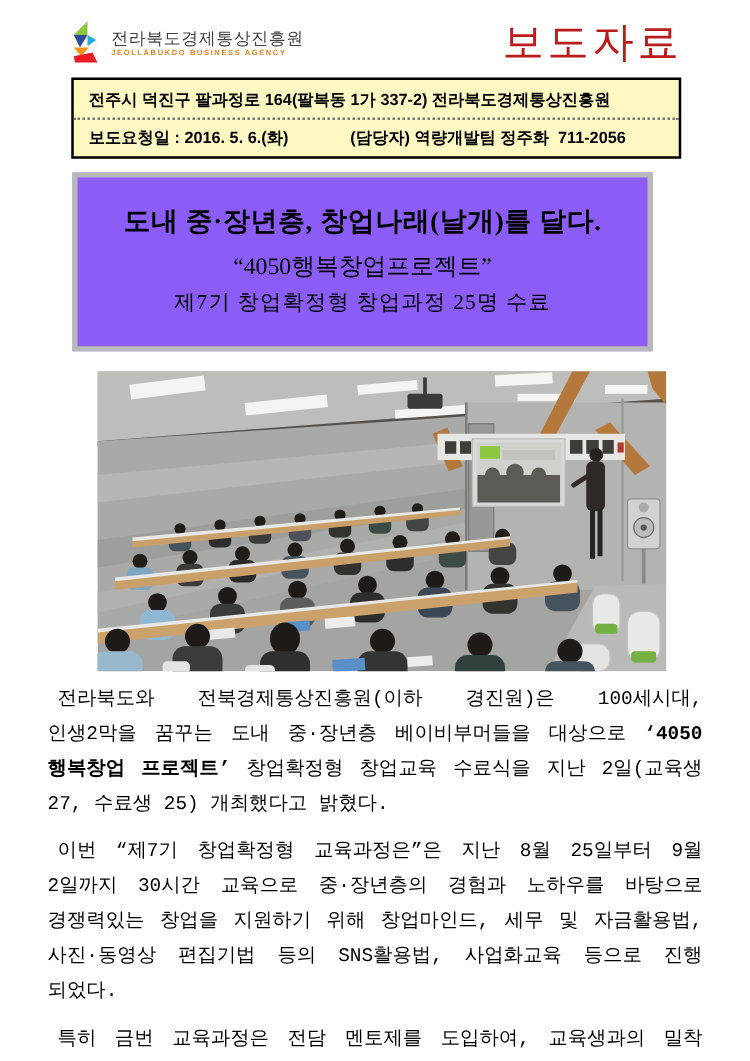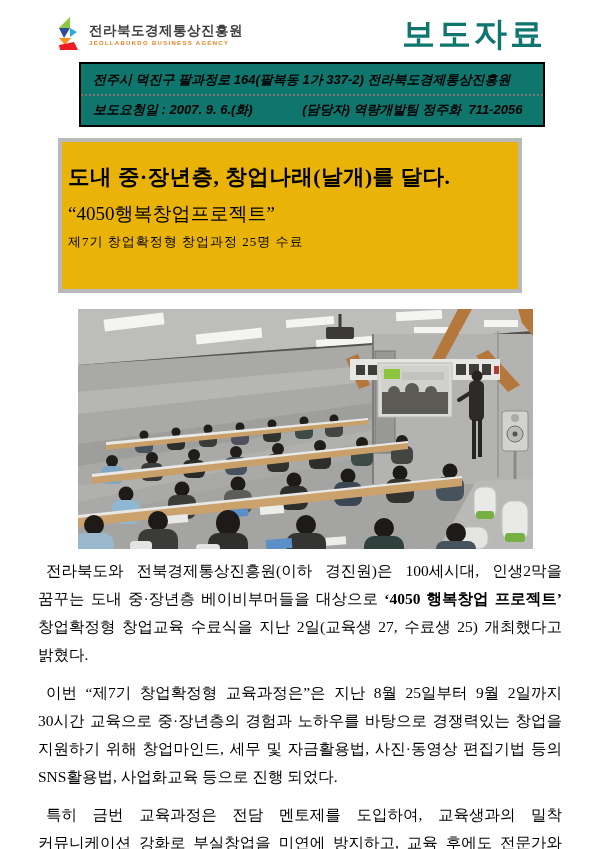--- a/index.html
+++ b/index.html
@@ -11,51 +11,51 @@
   .page { position:relative; width:600px; height:849px; overflow:hidden; background:#fff; }
 
   
   .masthead {
     display:flex; justify-content:space-between; align-items:flex-start;
     padding:16px 54px 0 57px; height:62px;
   }
   .logo { display:flex; align-items:center; gap:6px; }
   .logo-mark { width:26px; height:36px; flex:0 0 auto; }
   .logo-text { display:flex; flex-direction:column; }
-  .logo-ko { font-size:13.5px; font-weight:bold; color:#3f3f3f; letter-spacing:0.5px; line-height:16px; }
+  .logo-ko { font-size:13.5px; font-weight:normal; color:#3f3f3f; letter-spacing:0.5px; line-height:16px; }
   .logo-en { font-size:6px; font-weight:bold; color:#e8821e; letter-spacing:1.3px; margin-top:1px; }
-  .doc-type { font-size:33px; font-weight:700; letter-spacing:3px; line-height:36px; color:#0f766e; }
-
-  
-  .info-box { margin:0 55px 0 79px; border:2px solid #000; background:#0f766e;font-style:italic; }
+  .doc-type { font-size:33px; font-weight:400; letter-spacing:3px; line-height:36px; color:#b91c1c; }
+
+  
+  .info-box { margin:0 55px 0 57px; border:2px solid #000; background:#fef9c3; }
   .info-top { padding:6px 12px 4px; border-bottom:2px dotted #767676; }
   .info-line { font-size:13px; font-weight:bold; line-height:20px; white-space:nowrap; }
   .info-bottom { padding:5px 12px 6px; font-size:13px; font-weight:bold; line-height:18px; white-space:nowrap; }
   .manager-part { margin-left:46px; }
 
   
   .title-box {
     margin:11px 78px 0 58px; border:4px solid #b9b9b9;
-    padding:22px 6px 26px; background:#eab308;
+    text-align:center; padding:22px 6px 26px; background:#8b5cf6;
   }
   .headline {
     margin:0; font-family:"Liberation Serif", serif;
     font-size:21.5px; font-weight:bold; letter-spacing:0.5px; line-height:26px;
   }
   .subtitle1 { margin:15px 0 0; font-family:"Liberation Serif", serif; font-size:19px; line-height:18px; }
-  .subtitle2 { margin:9px 0 12px;  font-family:"Liberation Serif", serif; font-size:13px; line-height:19px; letter-spacing:1px; }
+  .subtitle2 { margin:9px 0 0;  font-family:"Liberation Serif", serif; font-size:17px; line-height:19px; letter-spacing:1px; }
 
   
   .photo { margin:16px 0 0 78px; width:455px; height:240px; padding:0; }
   .photo svg { display:block; width:455px; height:240px; }
 
   
   .body-text { margin:8px 38px 0; }
   .body-text p {
-    font-family:Liberation Serif, serif; font-size:15.5px; line-height:28px;
+    font-family:Liberation Mono, monospace; font-size:15.5px; line-height:28px;
     text-align:justify; text-indent:8px; margin:0 0 10px; word-break:keep-all;
   }
   .body-text p:last-child { margin-bottom:0; }
   .body-text strong { font-weight:bold; }
 </style>
 </head>
 <body>
 
 <div class="page">
 
@@ -74,21 +74,21 @@
       </div>
     </div>
     <div class="doc-type">보도자료</div>
   </header>
 
   <section class="info-box">
     <div class="info-top">
       <div class="info-line">전주시 덕진구 팔과정로 164(팔복동 1가 337-2) 전라북도경제통상진흥원</div>
     </div>
     <div class="info-bottom">
-      <span>보도요청일 : 2007. 9. 6.(화)</span>
+      <span>보도요청일 : 2016. 5. 6.(화)</span>
       <span class="manager-part">(담당자) 역량개발팀 정주화&nbsp; 711-2056</span>
     </div>
   </section>
 
   <section class="title-box">
     <h1 class="headline">도내 중·장년층, 창업나래(날개)를 달다.</h1>
     <p class="subtitle1">“4050행복창업프로젝트”</p>
     <p class="subtitle2">제7기 창업확정형 창업과정 25명 수료</p>
   </section>
 

